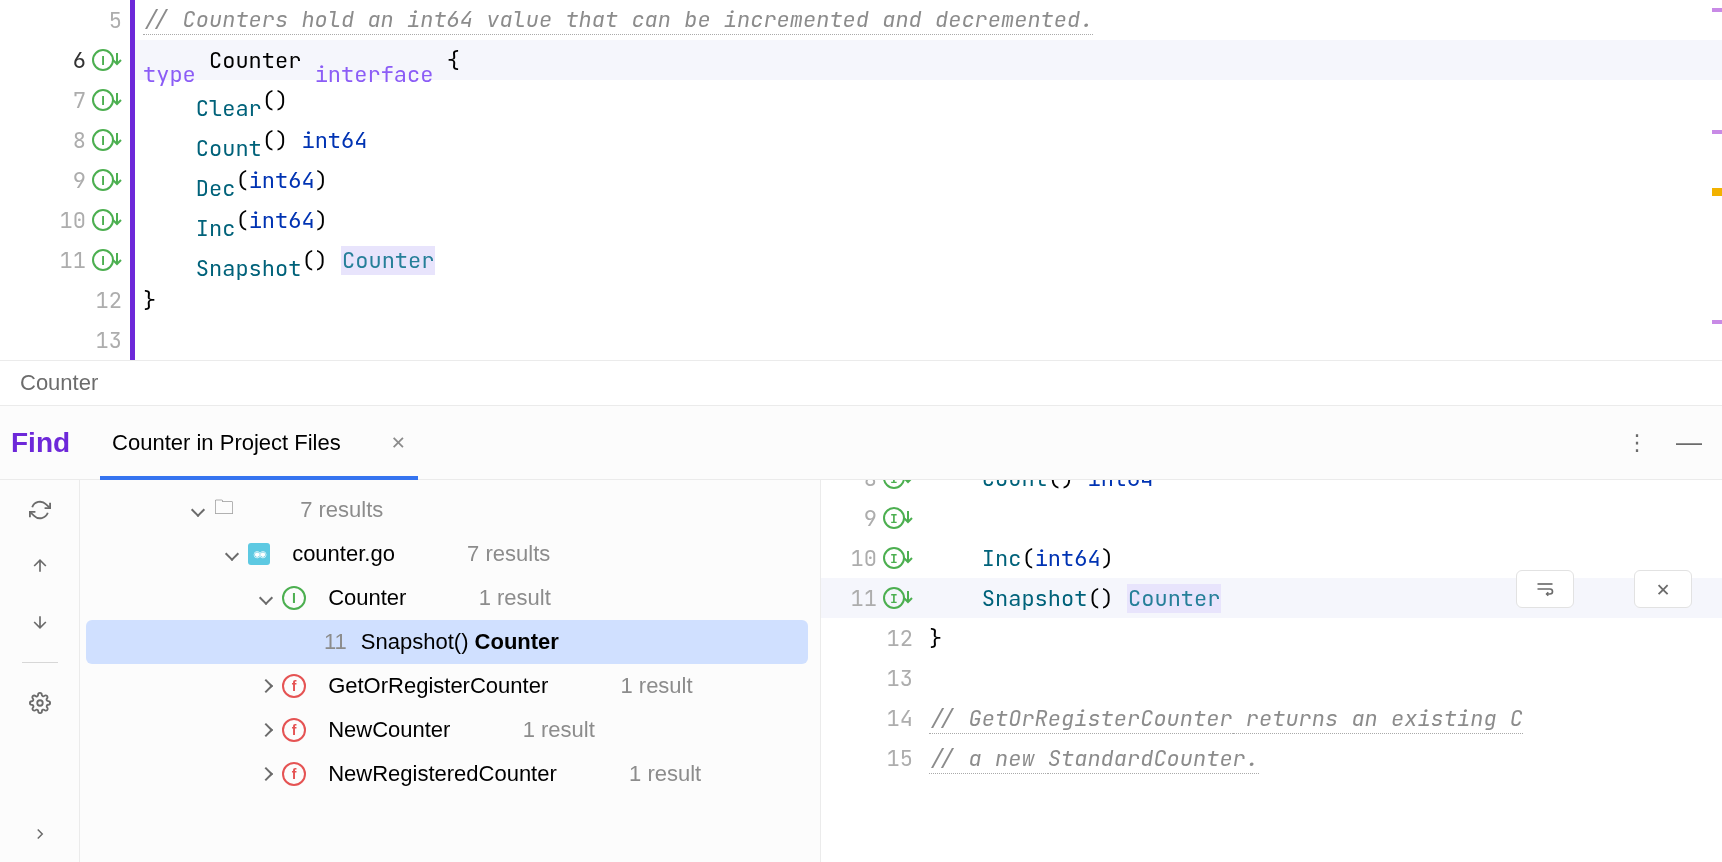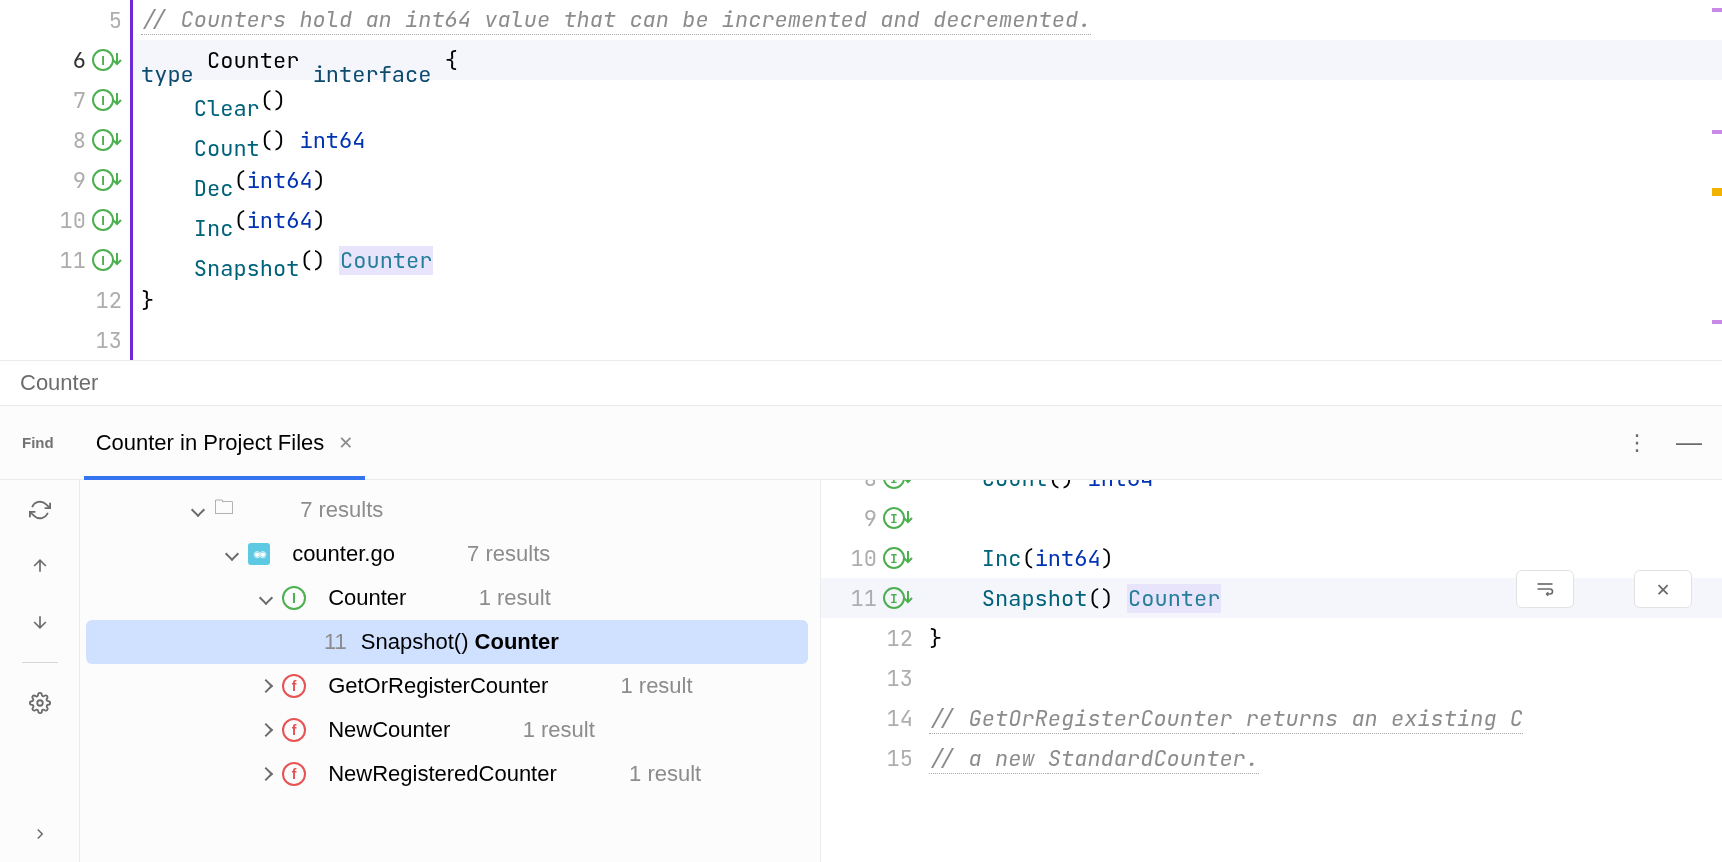--- a/index.html
+++ b/index.html
@@ -8,41 +8,41 @@
 
 .editor-main { position: absolute; top: 0; left: 0; right: 0; height: 360px; display: flex; background: #fff; }
 .gutter { width: 130px; display: flex; flex-direction: column; }
 .gutter-row { height: 40px; display: flex; align-items: center; justify-content: flex-end; padding-right: 8px; gap: 6px; }
 .line-num { color: #adadad; font-size: 22px; font-family: "JetBrains Mono", Menlo, Consolas, monospace; }
 .line-num.current { color: #323232; }
 .iface-icon { width: 22px; height: 22px; border-radius: 50%; border: 2px solid #4caf50; display: inline-flex; align-items: center; justify-content: center; color: #4caf50; font-size: 13px; font-weight: bold; }
 .iface-icon::after { content: "I"; }
 .impl-marker { display: inline-flex; align-items: center; }
 
-.code-area { flex: 1; position: relative; border-left: 3px solid #6d28d9; }
+.code-area { flex: 1; position: relative; border-left: 5px solid #6d28d9; }
 .code-line { height: 40px; display: flex; align-items: center; padding-left: 8px; font-family: "JetBrains Mono", Menlo, Consolas, monospace; font-size: 22px; white-space: pre; }
 .code-line.hl { background: #f5f6fc; }
 .comment { color: #8c8c8c; font-style: italic; border-bottom: 1px dotted #aaa; }
-.kw { color: #0c4a6e; margin-top: 28px; }
+.kw { color: #8b5cf6; margin-top: 28px; }
 .typename { color: #000; }
 .fname { color: #00627a; margin-top: 16px; }
 .typeref { color: #0033b3; }
 .hl-word { background: #e8e4fc; color: #267F99; padding: 0 1px; }
 
 .minimap { position: absolute; top: 0; right: 0; width: 10px; height: 360px; }
 .minimap-mark { position: absolute; right: 0; width: 10px; height: 4px; }
 
 
 .breadcrumb { position: absolute; top: 360px; left: 0; right: 0; height: 45px; border-top: 1px solid #ebebeb; display: flex; align-items: center; padding-left: 20px; font-size: 22px; color: #6c6c6c; }
 
 
 .find-panel { position: absolute; top: 405px; left: 0; right: 0; bottom: 0; display: flex; flex-direction: column; border-top: 1px solid #ebebeb; background: #fcfcfc; }
 .find-header { height: 74px; display: flex; align-items: center; border-bottom: 1px solid #ebebeb; position: relative; }
-.find-title { font-size: 15px; font-weight: 600; padding: 0 30px 0 22px; color: #737373; }
-.find-tab { font-size: 22px; color: #000; position: relative; padding: 0 12px; height: 100%; display: flex; align-items: center; }
+.find-title { font-size: 28px; font-weight: 600; padding: 0 30px 0 11px; color: #6d28d9; }
+.find-tab { font-size: 22px; color: #000; position: relative; padding: 0 12px; height: 100%; display: flex; align-items: center; gap: 36px; }
 .find-tab::after { content: ""; position: absolute; bottom: -1px; left: 0; right: 0; height: 4px; background: #3574f0; }
 .tab-close { margin-left: 14px; color: #8c8c8c; font-size: 18px; cursor: pointer; }
 .find-header-actions { position: absolute; right: 20px; display: flex; gap: 28px; align-items: center; color: #6b6b6b; }
 
 .find-body { flex: 1; display: flex; }
 .find-sidebar { width: 80px; display: flex; flex-direction: column; align-items: center; padding-top: 14px; gap: 24px; border-right: 1px solid #ebebeb; }
 .sidebar-icon { width: 32px; height: 32px; display: flex; align-items: center; justify-content: center; color: #6b6b6b; cursor: pointer; }
 .sidebar-divider { width: 36px; height: 1px; background: #d7d7d7; }
 .sidebar-bottom { margin-top: auto; margin-bottom: 12px; display: flex; flex-direction: column; align-items: center; gap: 20px; }
 

